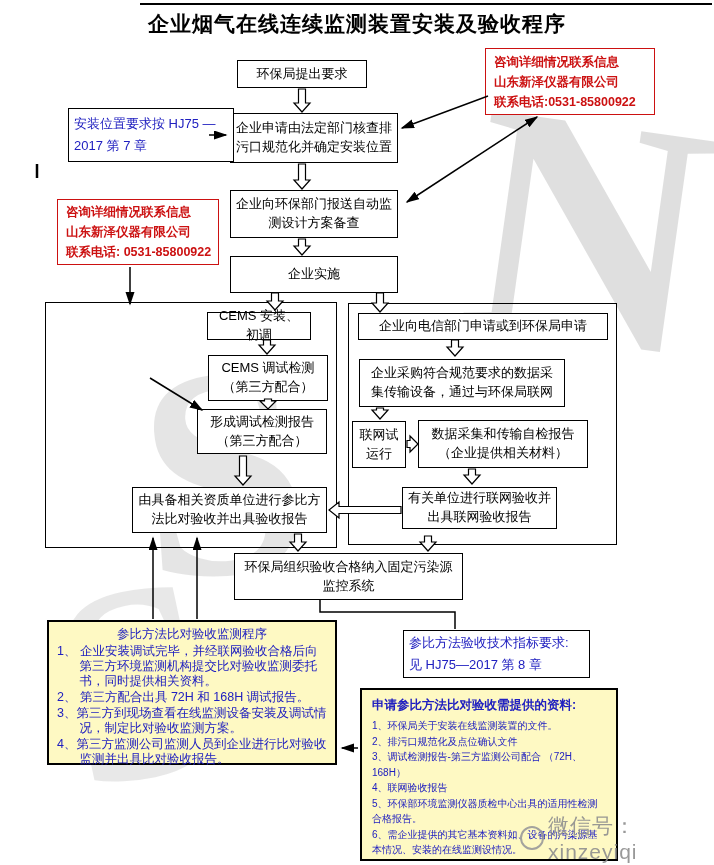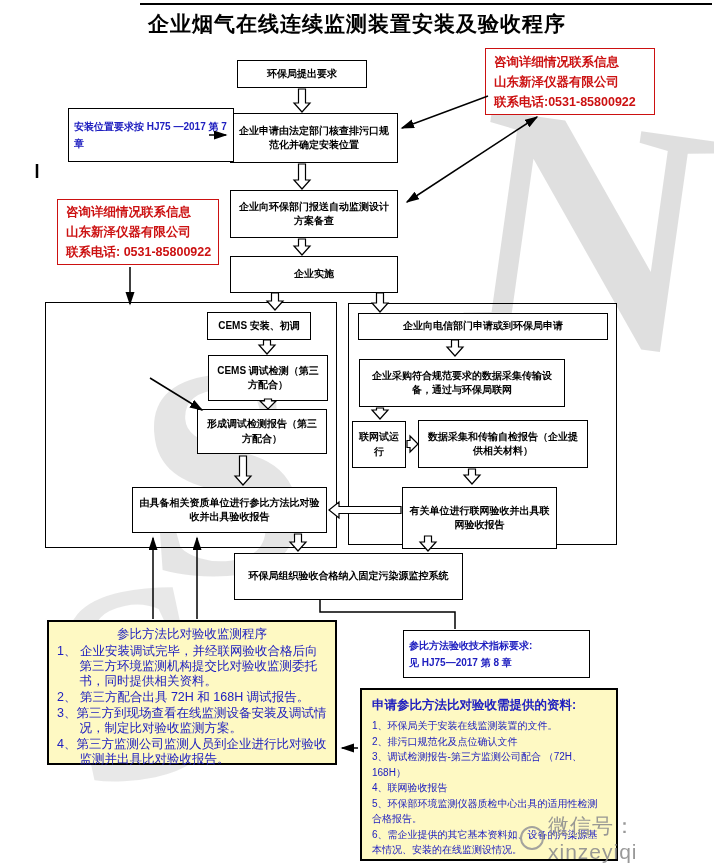--- a/index.html
+++ b/index.html
@@ -4,21 +4,21 @@
 <style>
   html,body{margin:0;padding:0;background:#ffffff;}
   #canvas{
     position:relative;width:714px;height:865px;background:#ffffff;overflow:hidden;
     font-family:"Liberation Sans","DejaVu Sans",sans-serif;color:#000;
   }
   
   .fbox{
     position:absolute;border:1.5px solid #000;background:#fff;box-sizing:border-box;
     display:flex;align-items:center;justify-content:center;text-align:center;
-    font-size:10px;line-height:1.45;padding:2px 5px;z-index:2;font-weight:bold;
+    font-size:13px;line-height:1.45;padding:2px 5px;z-index:2;
   }
   .container{
     position:absolute;border:1.5px solid #000;background:transparent;box-sizing:border-box;z-index:1;
   }
   .note-blue{color:#2020c0;justify-content:flex-start;text-align:left;align-items:center;}
   .note-red{border-color:#cc1111;color:#cc1111;font-weight:bold;text-align:left;
             flex-direction:column;align-items:flex-start;justify-content:center;line-height:1.6;}
   .title{
     position:absolute;top:10px;left:0;width:714px;text-align:center;
     font-size:21px;font-weight:bold;letter-spacing:1px;z-index:2;
@@ -93,21 +93,21 @@
   <div class="container" style="left:348px;top:303px;width:269px;height:242px;"></div>
 
   <div class="fbox" style="left:358px;top:313px;width:250px;height:27px;">企业向电信部门申请或到环保局申请</div>
 
   <div class="fbox" style="left:359px;top:359px;width:206px;height:48px;">企业采购符合规范要求的数据采集传输设备，通过与环保局联网</div>
 
   <div class="fbox" style="left:352px;top:421px;width:54px;height:47px;">联网试运行</div>
 
   <div class="fbox" style="left:418px;top:420px;width:170px;height:48px;">数据采集和传输自检报告（企业提供相关材料）</div>
 
-  <div class="fbox" style="left:402px;top:487px;width:155px;height:62px;">有关单位进行联网验收并出具联网验收报告</div>
+  <div class="fbox" style="left:402px;top:487px;width:155px;height:42px;">有关单位进行联网验收并出具联网验收报告</div>
 
   <div class="fbox" style="left:234px;top:553px;width:229px;height:47px;">环保局组织验收合格纳入固定污染源监控系统</div>
 
   <div class="fbox note-blue" style="left:403px;top:630px;width:187px;height:48px;flex-direction:column;align-items:flex-start;justify-content:center;line-height:1.7;">
     <span>参比方法验收技术指标要求:</span>
     <span>见 HJ75—2017 第 8 章</span>
   </div>
 
   <div class="tbox" id="procedure-box" style="left:47px;top:620px;width:290px;height:145px;">
     <div class="ttl">参比方法比对验收监测程序</div>

